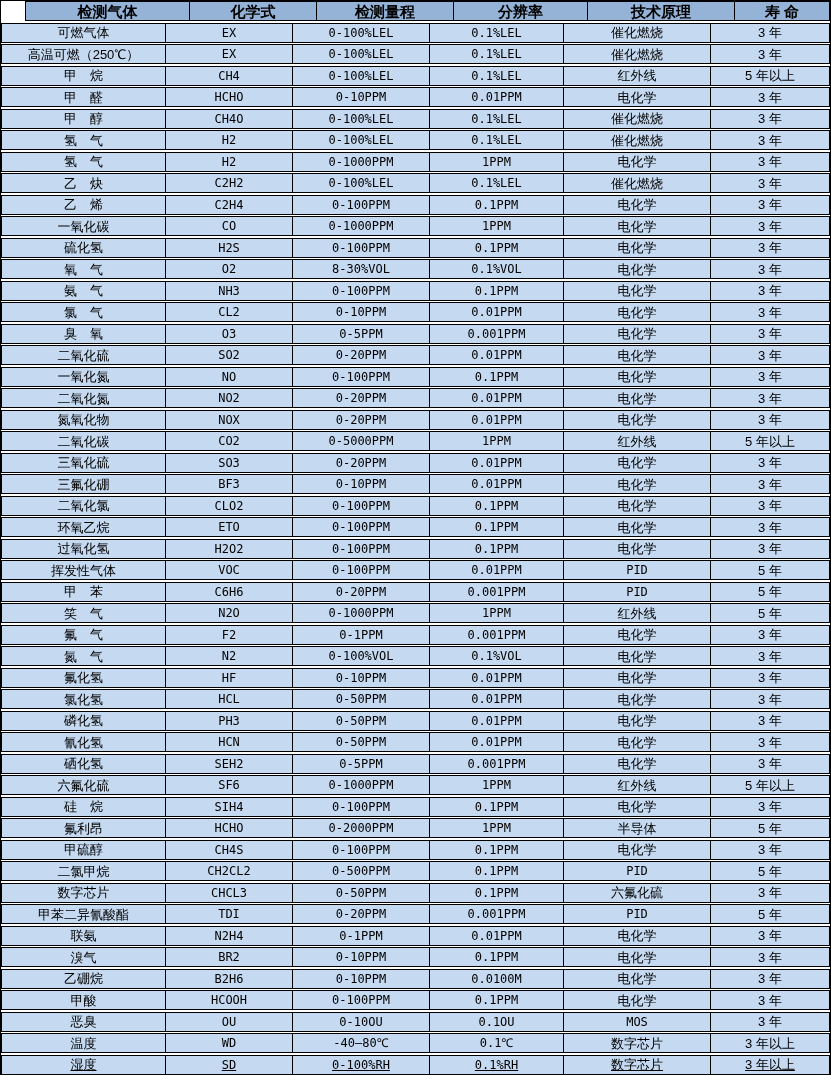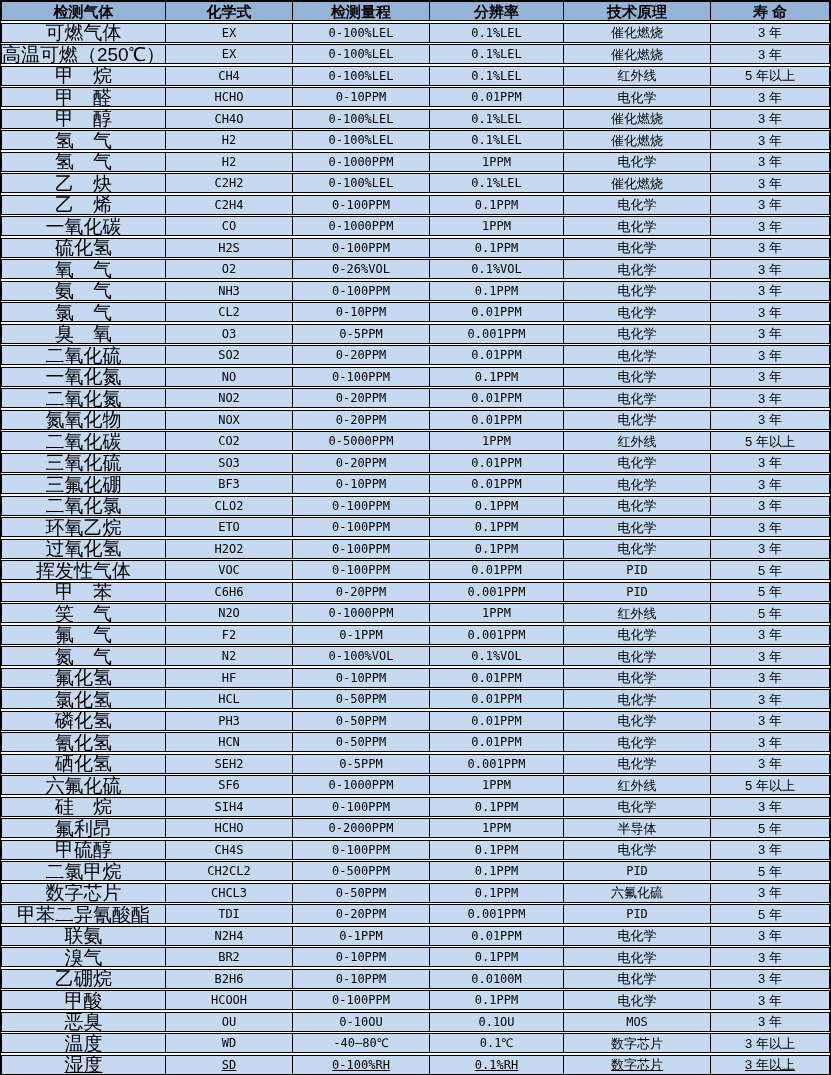--- a/index.html
+++ b/index.html
@@ -20,20 +20,21 @@
     box-sizing: border-box;
     border: 1px solid #000;
     margin-bottom: 1.5px;
     background: var(--row-bg, #c5d9f1);
   }
   .t-row.header {
     background: var(--header-bg, #95b3d7);
     font-weight: bold;
     font-size: 15px;
     font-family: "Liberation Sans", sans-serif;
+    margin-left: 24px;
   }
   #rows .t-row:last-child { margin-bottom: 0; text-decoration: underline; }
   .cell {
     display: flex;
     align-items: center;
     justify-content: center;
     box-sizing: border-box;
     border-right: 1px solid #000;
     overflow: hidden;
     white-space: pre;
@@ -41,21 +42,21 @@
     line-height: 1;
   }
   .cell:last-child { border-right: none; }
   .c0 { width: 164px; }
   .c1 { width: 127px; }
   .c2 { width: 137px; }
   .c3 { width: 134px; }
   .c4 { width: 147px; }
   .c5 { flex: 1; }
   .gas {
-    font-size: 19px;
+    font-size: 13px;
     font-family: "Liberation Sans", sans-serif;
   }
   .val {
     font-size: 12px;
     font-family: "DejaVu Sans Mono", "Liberation Sans", sans-serif;
   }
   .cn {
     font-size: 13px;
     font-family: "Liberation Sans", sans-serif;
   }
@@ -157,21 +158,21 @@
         <div class="cell c0 gas">硫化氢</div>
         <div class="cell c1 val">H2S</div>
         <div class="cell c2 val">0-100PPM</div>
         <div class="cell c3 val">0.1PPM</div>
         <div class="cell c4 cn">电化学</div>
         <div class="cell c5 cn">3 年</div>
       </div>
       <div class="t-row">
         <div class="cell c0 gas">氧　气</div>
         <div class="cell c1 val">O2</div>
-        <div class="cell c2 val">0-26%VOL</div>
+        <div class="cell c2 val">8-30%VOL</div>
         <div class="cell c3 val">0.1%VOL</div>
         <div class="cell c4 cn">电化学</div>
         <div class="cell c5 cn">3 年</div>
       </div>
       <div class="t-row">
         <div class="cell c0 gas">氨　气</div>
         <div class="cell c1 val">NH3</div>
         <div class="cell c2 val">0-100PPM</div>
         <div class="cell c3 val">0.1PPM</div>
         <div class="cell c4 cn">电化学</div>

